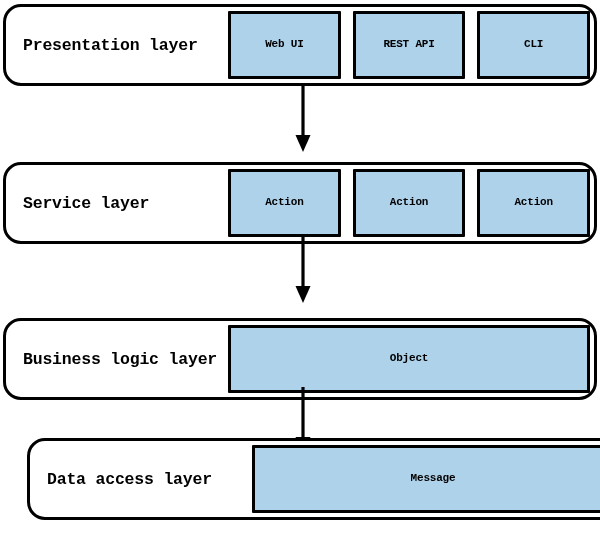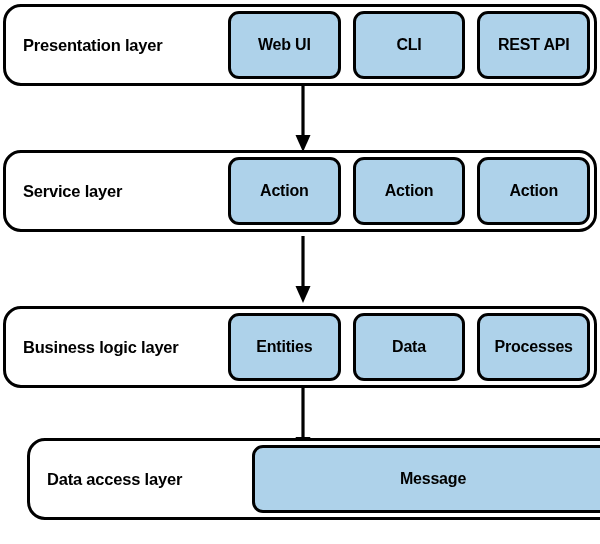--- a/index.html
+++ b/index.html
@@ -12,20 +12,21 @@
     height: 544px;
     font-family: "Liberation Sans", "DejaVu Sans", sans-serif;
     color: #000000;
     overflow: hidden;
   }
 
   #diagram {
     position: relative;
     width: 600px;
     height: 544px;
+    font-family: Liberation Mono, monospace;
   }
 
   
   .layer {
     position: absolute;
     left: 3px;
     width: 594px;
     height: 82px;
     box-sizing: border-box;
     border: 3px solid #000000;
@@ -57,27 +58,27 @@
     width: 362px;
     height: 68px;
     display: flex;
     gap: 12px;
   }
 
   .box {
     flex: 1 1 0;
     box-sizing: border-box;
     border: 3px solid #000000;
-    border-radius: 11px;
+    border-radius: 1px;
     background: #aed2ea;
     display: flex;
     align-items: center;
     justify-content: center;
     text-align: center;
-    font-size: 16px;
+    font-size: 11px;
     font-weight: 600;
     letter-spacing: -0.2px;
     line-height: 1.08;
     color: #000000;
     font-stretch: condensed;
     white-space: pre-line;
   }
 
   
   .arrow {
@@ -90,54 +91,52 @@
 </style>
 </head>
 <body>
 
 <div id="diagram">
 
   <div class="layer" style="top:4px;">
     <div class="layer-label">Presentation layer</div>
     <div class="boxes">
       <div class="box">Web UI</div>
+      <div class="box">REST API</div>
       <div class="box">CLI</div>
-      <div class="box">REST API</div>
     </div>
   </div>
 
   <div class="arrow" style="top:85px;">
     <svg width="18" height="68" viewBox="0 0 18 68" aria-hidden="true">
       <line x1="9" y1="0" x2="9" y2="53" stroke="#000000" stroke-width="3.2"></line>
       <polygon points="9,67 1.5,50 16.5,50" fill="#000000"></polygon>
     </svg>
   </div>
 
-  <div class="layer" style="top:150px;">
+  <div class="layer" style="top:162px;">
     <div class="layer-label">Service layer</div>
     <div class="boxes">
       <div class="box">Action</div>
       <div class="box">Action</div>
       <div class="box">Action</div>
     </div>
   </div>
 
   <div class="arrow" style="top:236px;">
     <svg width="18" height="68" viewBox="0 0 18 68" aria-hidden="true">
       <line x1="9" y1="0" x2="9" y2="53" stroke="#000000" stroke-width="3.2"></line>
       <polygon points="9,67 1.5,50 16.5,50" fill="#000000"></polygon>
     </svg>
   </div>
 
-  <div class="layer" style="top:306px;">
+  <div class="layer" style="top:318px;">
     <div class="layer-label">Business logic layer</div>
     <div class="boxes">
-      <div class="box">Entities</div>
-      <div class="box">Data</div>
-      <div class="box">Processes</div>
+      <div class="box">Object</div>
     </div>
   </div>
 
   <div class="arrow" style="top:387px;">
     <svg width="18" height="68" viewBox="0 0 18 68" aria-hidden="true">
       <line x1="9" y1="0" x2="9" y2="53" stroke="#000000" stroke-width="3.2"></line>
       <polygon points="9,67 1.5,50 16.5,50" fill="#000000"></polygon>
     </svg>
   </div>
 

